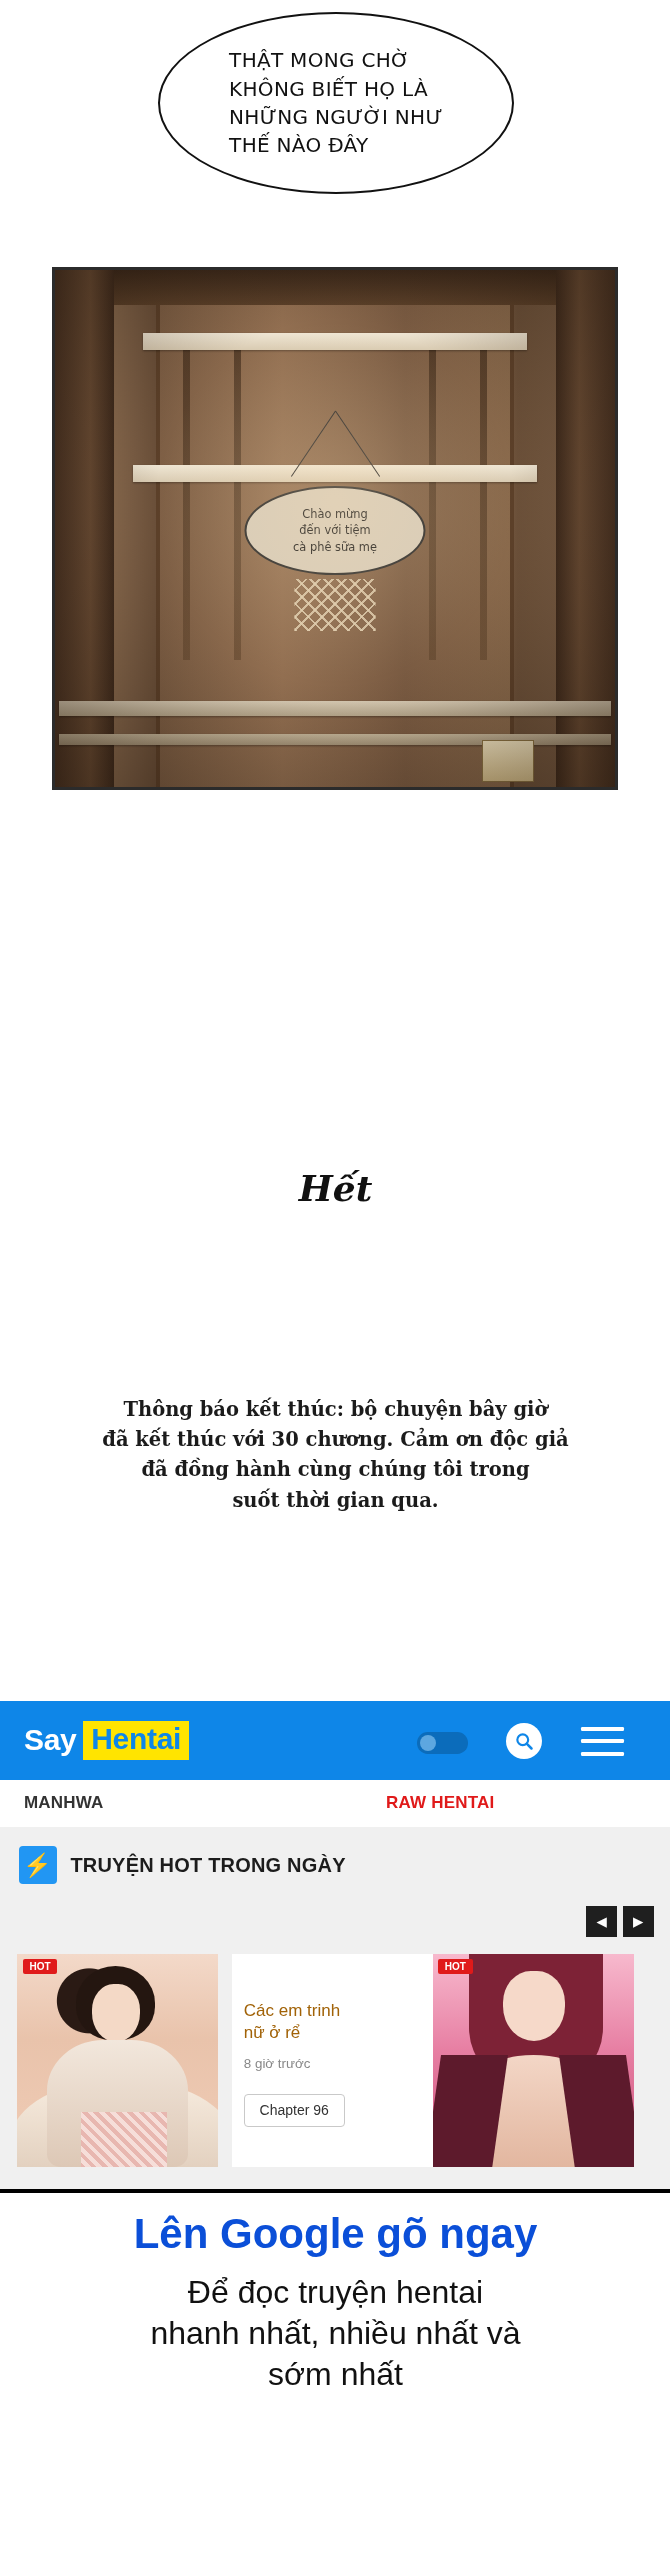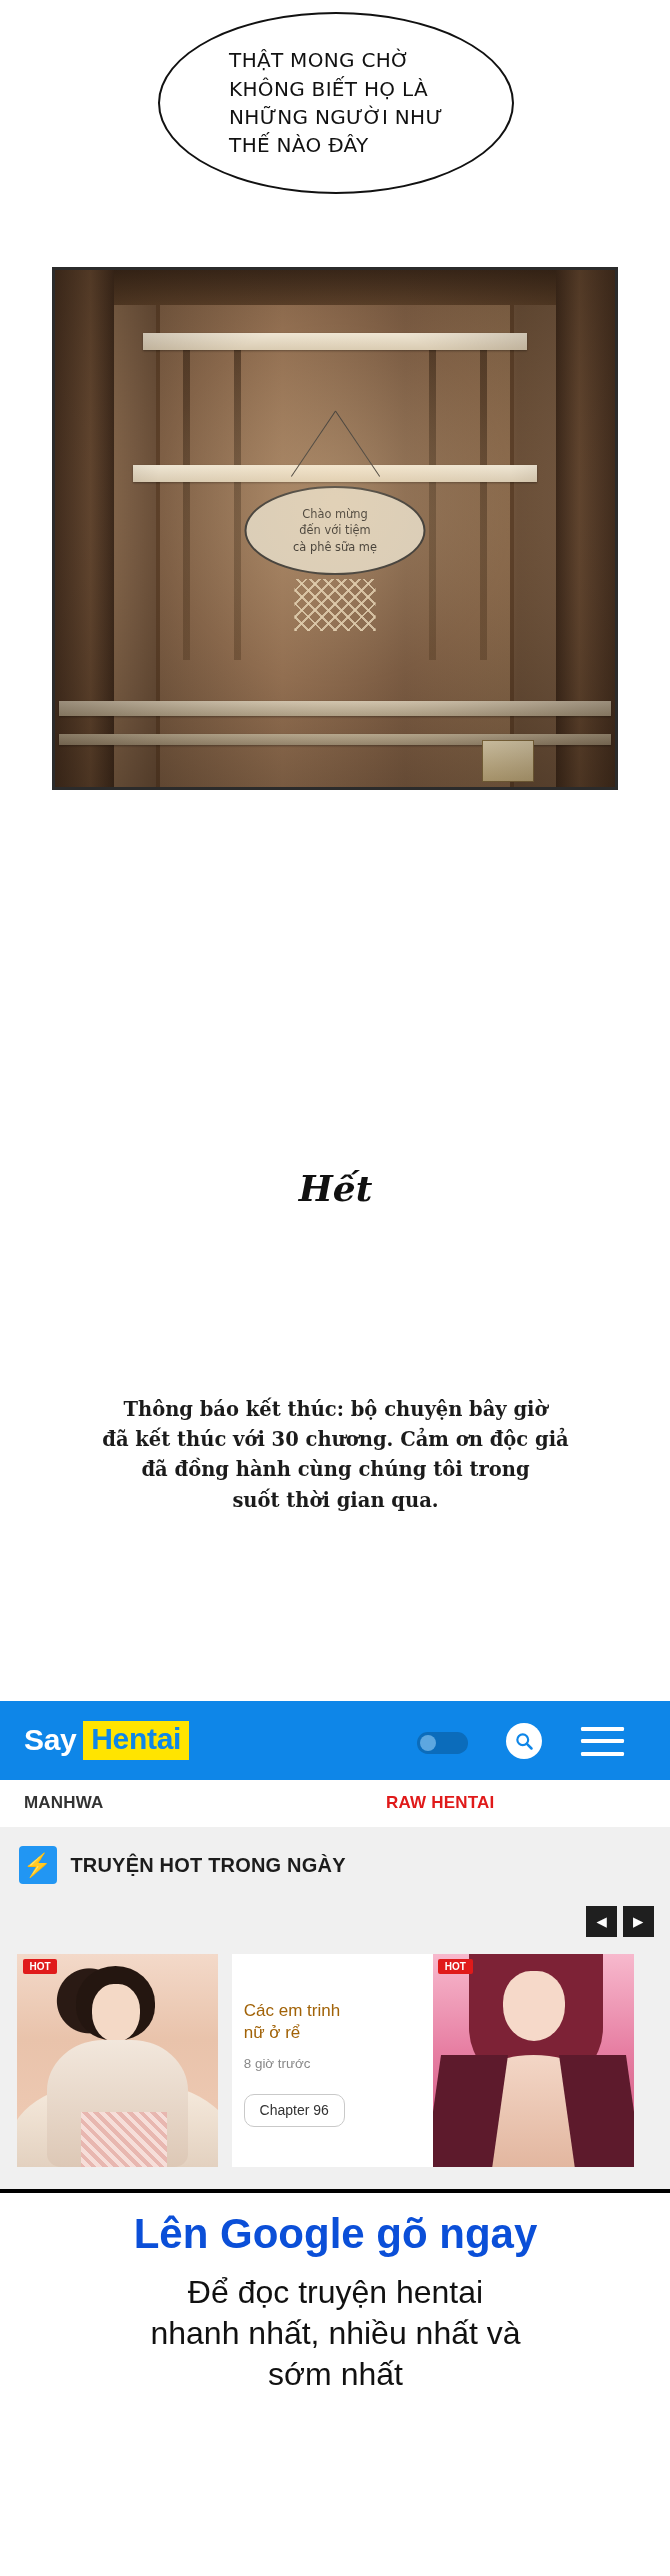--- a/index.html
+++ b/index.html
@@ -488,21 +488,21 @@
   }
   .card-info .time {
     margin-top: 12px;
     font-size: 13.4px;
     color: #888;
   }
   .chapter-chip {
     margin-top: 23px;
     display: inline-block;
     border: 0.7px solid #c9c9c9;
-    border-radius: 10px;
+    border-radius: 4px;
     background: #fff;
     color: #333;
     font-size: 14px;
     padding: 7.4px 14.8px;
   }
 
   
   .banner {
     position: absolute;
     left: 0;

